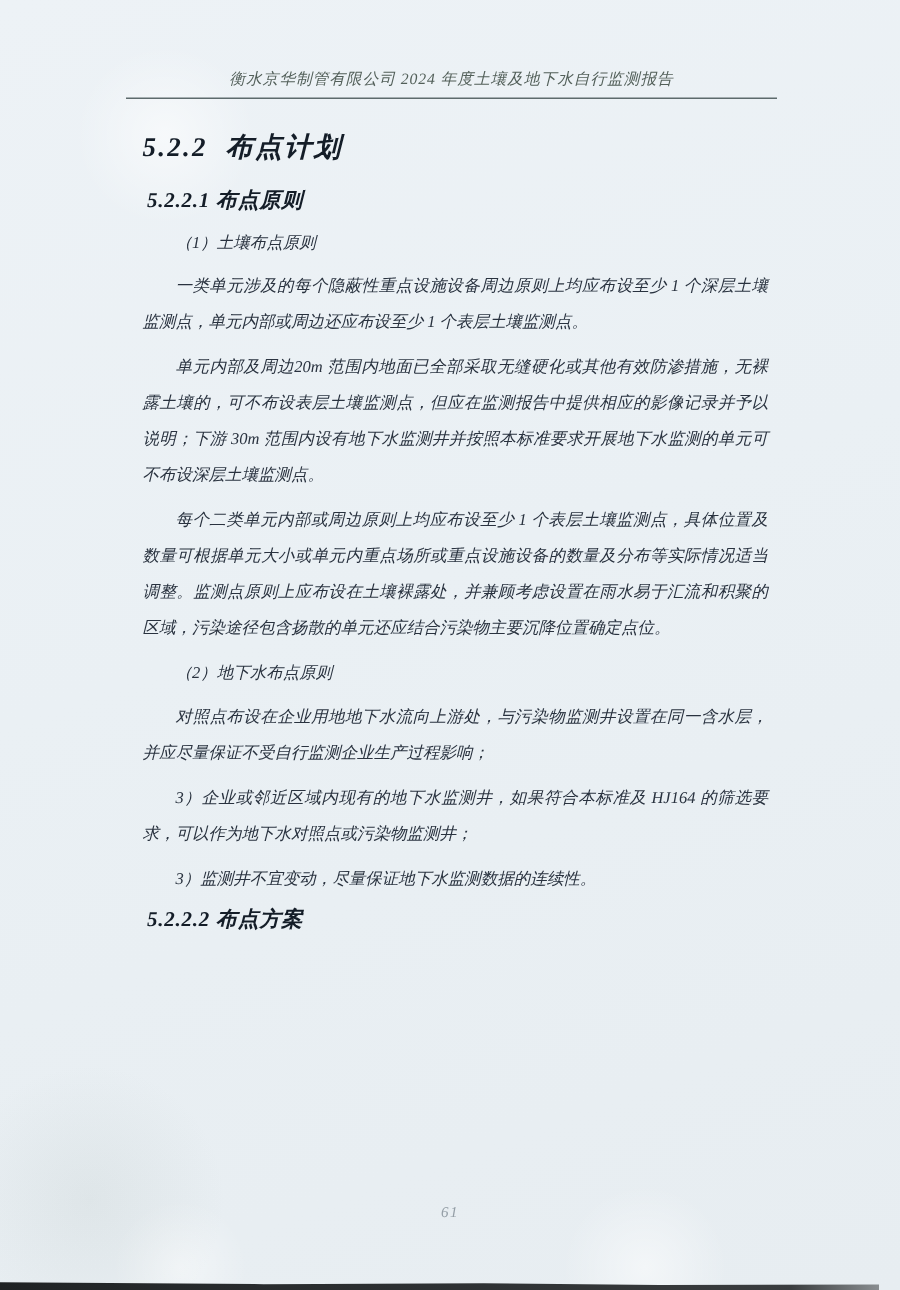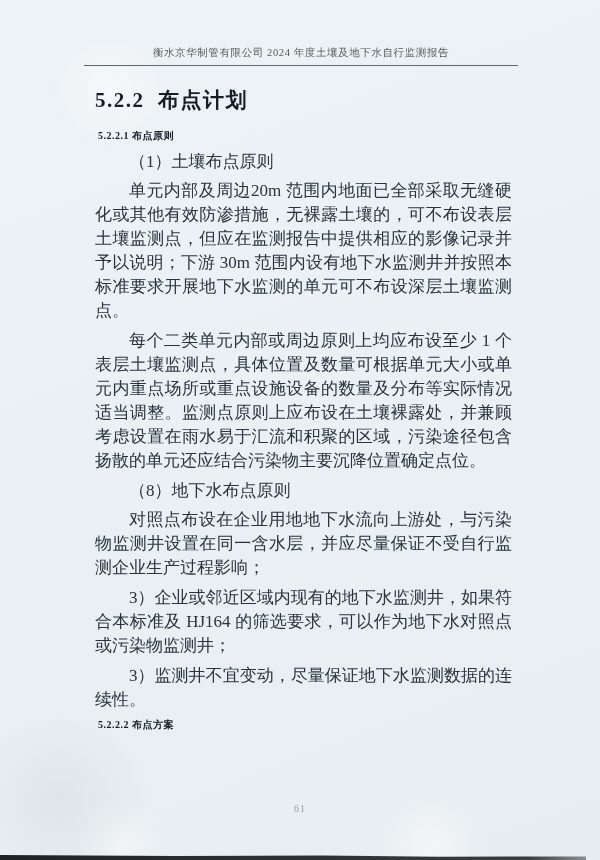--- a/index.html
+++ b/index.html
@@ -7,20 +7,21 @@
     width: 600px; height: 860px;
     background: #dfe6ea;
     font-family: "Liberation Serif", "DejaVu Serif", serif;
   }
   .page {
     position: relative;
     width: 600px; height: 860px;
     overflow: hidden;
     background: linear-gradient(160deg, #edf2f6 0%, #eaf0f4 45%, #e7edf1 100%);
     color: #2a3340;
+    font-style: italic;
   }
   
   .page::before {
     content: "";
     position: absolute; inset: 0;
     background:
       radial-gradient(circle at 110px 90px, rgba(255,255,255,0.55), transparent 60px),
       radial-gradient(circle at 60px 800px, rgba(150,165,160,0.12), transparent 90px),
       radial-gradient(circle at 430px 845px, rgba(255,255,255,0.5), transparent 55px),
       radial-gradient(circle at 120px 845px, rgba(255,255,255,0.45), transparent 45px);
@@ -40,38 +41,38 @@
     letter-spacing: 0.6px;
     color: #525f59;
     padding-bottom: 5px;
     border-bottom: 1.3px solid #5d6a6c;
   }
   .content {
     position: absolute;
     top: 86px; left: 95px; right: 88px;
   }
   .h-section {
-    font-size: 21px;
+    font-size: 18px;
     font-weight: bold;
     color: #141d28;
     letter-spacing: 1.5px;
     margin: 0 0 15px 0;
     white-space: pre-wrap;
   }
   .h-subsection {
-    font-size: 10px;
+    font-size: 14px;
     font-weight: bold;
     color: #141d28;
     letter-spacing: 0.5px;
     margin: 0 0 7px 3px;
     white-space: pre-wrap;
   }
   .h-subsection.next { margin-top: 0; margin-bottom: 0; }
   .para {
-    font-size: 17px;
+    font-size: 11px;
     line-height: 24px;
     text-align: justify;
     text-indent: 2em;
     margin: 1px 0 6px 0;
     color: #29323f;
   }
   .para.title-line { text-align: left; margin-bottom: 5px; }
   .page-number {
     position: absolute;
     bottom: 46px; left: 0; right: 0;
@@ -91,26 +92,27 @@
   </div>
 
   <div class="content">
 
     <div class="h-section">5.2.2  布点计划</div>
 
     <div class="h-subsection">5.2.2.1 布点原则</div>
 
     <p class="para title-line">（1）土壤布点原则</p>
 
+    <p class="para">一类单元涉及的每个隐蔽性重点设施设备周边原则上均应布设至少 1 个深层土壤监测点，单元内部或周边还应布设至少 1 个表层土壤监测点。</p>
 
     <p class="para">单元内部及周边20m 范围内地面已全部采取无缝硬化或其他有效防渗措施，无裸露土壤的，可不布设表层土壤监测点，但应在监测报告中提供相应的影像记录并予以说明；下游 30m 范围内设有地下水监测井并按照本标准要求开展地下水监测的单元可不布设深层土壤监测点。</p>
 
     <p class="para">每个二类单元内部或周边原则上均应布设至少 1 个表层土壤监测点，具体位置及数量可根据单元大小或单元内重点场所或重点设施设备的数量及分布等实际情况适当调整。监测点原则上应布设在土壤裸露处，并兼顾考虑设置在雨水易于汇流和积聚的区域，污染途径包含扬散的单元还应结合污染物主要沉降位置确定点位。</p>
 
-    <p class="para title-line">（8）地下水布点原则</p>
+    <p class="para title-line">（2）地下水布点原则</p>
 
 
     <p class="para">对照点布设在企业用地地下水流向上游处，与污染物监测井设置在同一含水层，并应尽量保证不受自行监测企业生产过程影响；</p>
 
 
 
     <p class="para">3）企业或邻近区域内现有的地下水监测井，如果符合本标准及 HJ164 的筛选要求，可以作为地下水对照点或污染物监测井；</p>
 
     <p class="para">3）监测井不宜变动，尽量保证地下水监测数据的连续性。</p>
 

